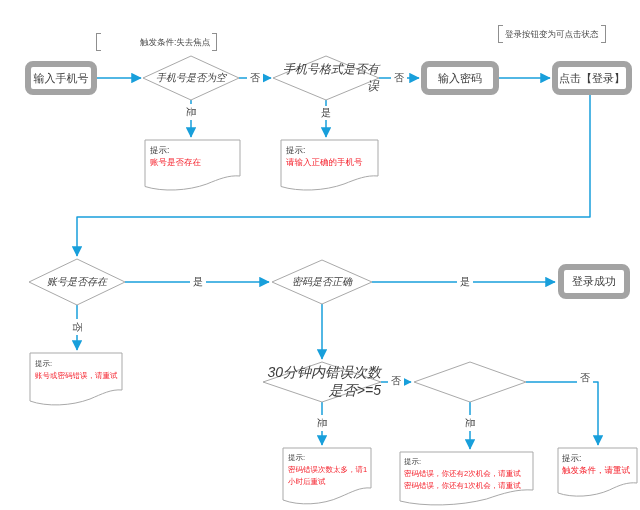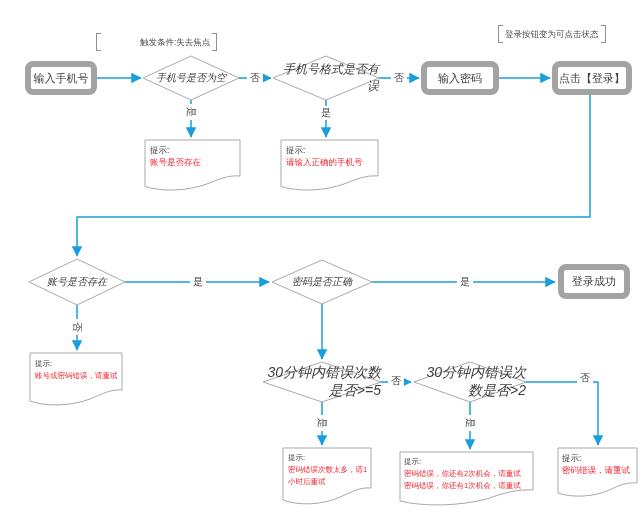--- a/index.html
+++ b/index.html
@@ -88,21 +88,20 @@
   <div class="rbox" style="left:25px;  top:61px;  width:72px; height:34px;">输入手机号</div>
   <div class="rbox" style="left:421px; top:61px;  width:78px; height:34px;">输入密码</div>
   <div class="rbox" style="left:558px; top:264px; width:72px; height:35px;">登录成功</div>
   <div class="rbox" style="left:552px; top:61px;  width:80px; height:34px;">点击【登录】</div>
 
   <div class="dlabel" style="left:143px; top:56px;  width:96px;  height:44px;">手机号是否为空</div>
   <div class="dlabel" style="left:273px; top:56px;  width:106px; height:44px; font-size:12px;">手机号格式是否有误</div>
   <div class="dlabel" style="left:29px;  top:259px; width:96px;  height:46px;">账号是否存在</div>
   <div class="dlabel" style="left:272px; top:260px; width:100px; height:44px;">密码是否正确</div>
   <div class="dlabel sm" style="left:263px; top:362px; width:118px; height:40px;">30分钟内错误次数是否&gt;=5</div>
-  <div class="dlabel sm" style="left:414px; top:362px; width:112px; height:40px;">30分钟内错误次数是否&gt;2</div>
 
   <div class="elabel rot" style="left:183px; top:105px;">是</div>
   <div class="elabel" style="left:247px; top:71px;">否</div>
   <div class="elabel" style="left:318px; top:106px;">是</div>
   <div class="elabel" style="left:391px; top:71px;">否</div>
   <div class="elabel" style="left:190px; top:275px;">是</div>
   <div class="elabel rot" style="left:69px;  top:320px;">否</div>
   <div class="elabel" style="left:457px; top:275px;">是</div>
   <div class="elabel rot" style="left:314px; top:416px;">是</div>
   <div class="elabel" style="left:388px; top:374px;">否</div>
@@ -126,16 +125,16 @@
     <div class="red">密码错误次数太多，请1</div>
     <div class="red">小时后重试</div>
   </div>
   <div class="note-text sm" style="left:404px; top:456px; width:126px;">
     <div>提示:</div>
     <div class="red">密码错误，你还有2次机会，请重试</div>
     <div class="red">密码错误，你还有1次机会，请重试</div>
   </div>
   <div class="note-text" style="left:562px; top:452px; width:72px;">
     <div>提示:</div>
-    <div class="red">密码错误，请重试</div>
+    <div class="red">触发条件，请重试</div>
   </div>
 
 </div>
 
 </body></html>

